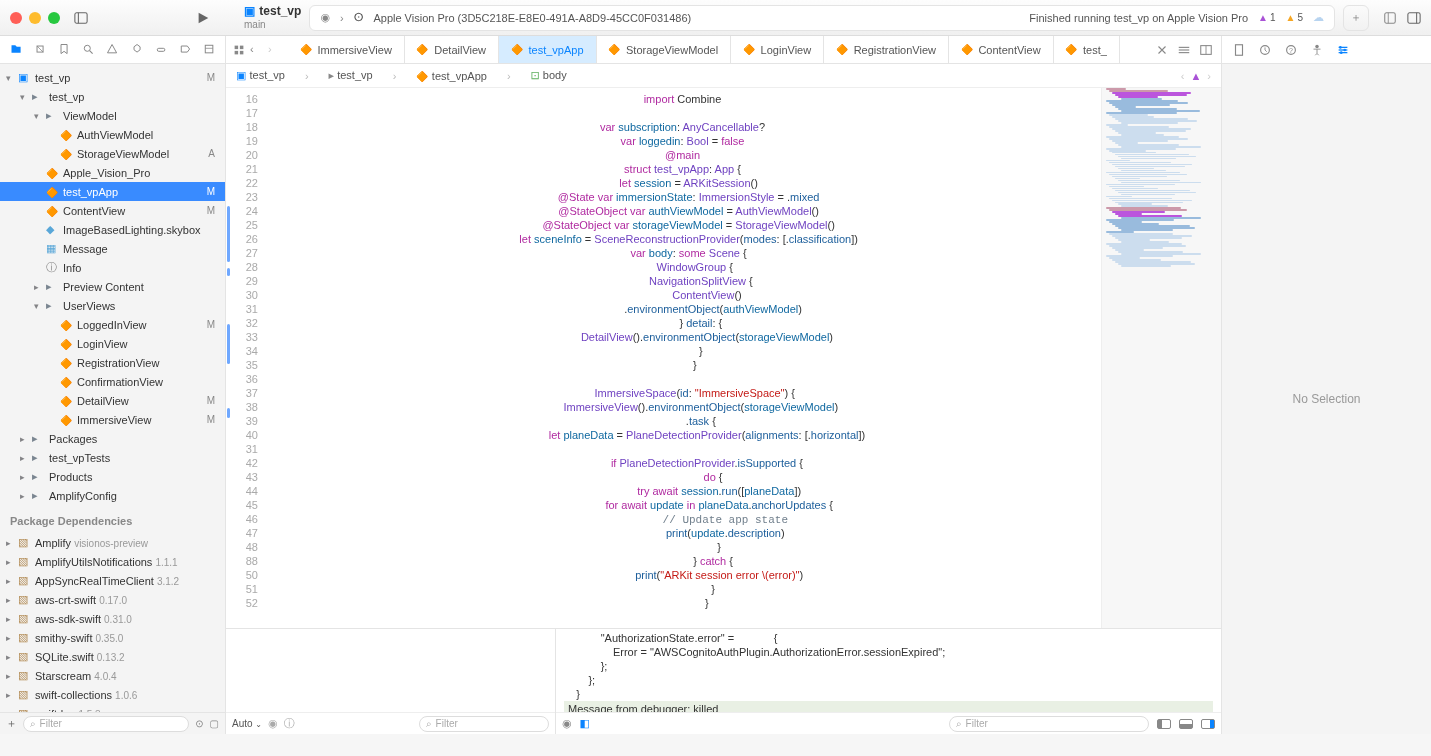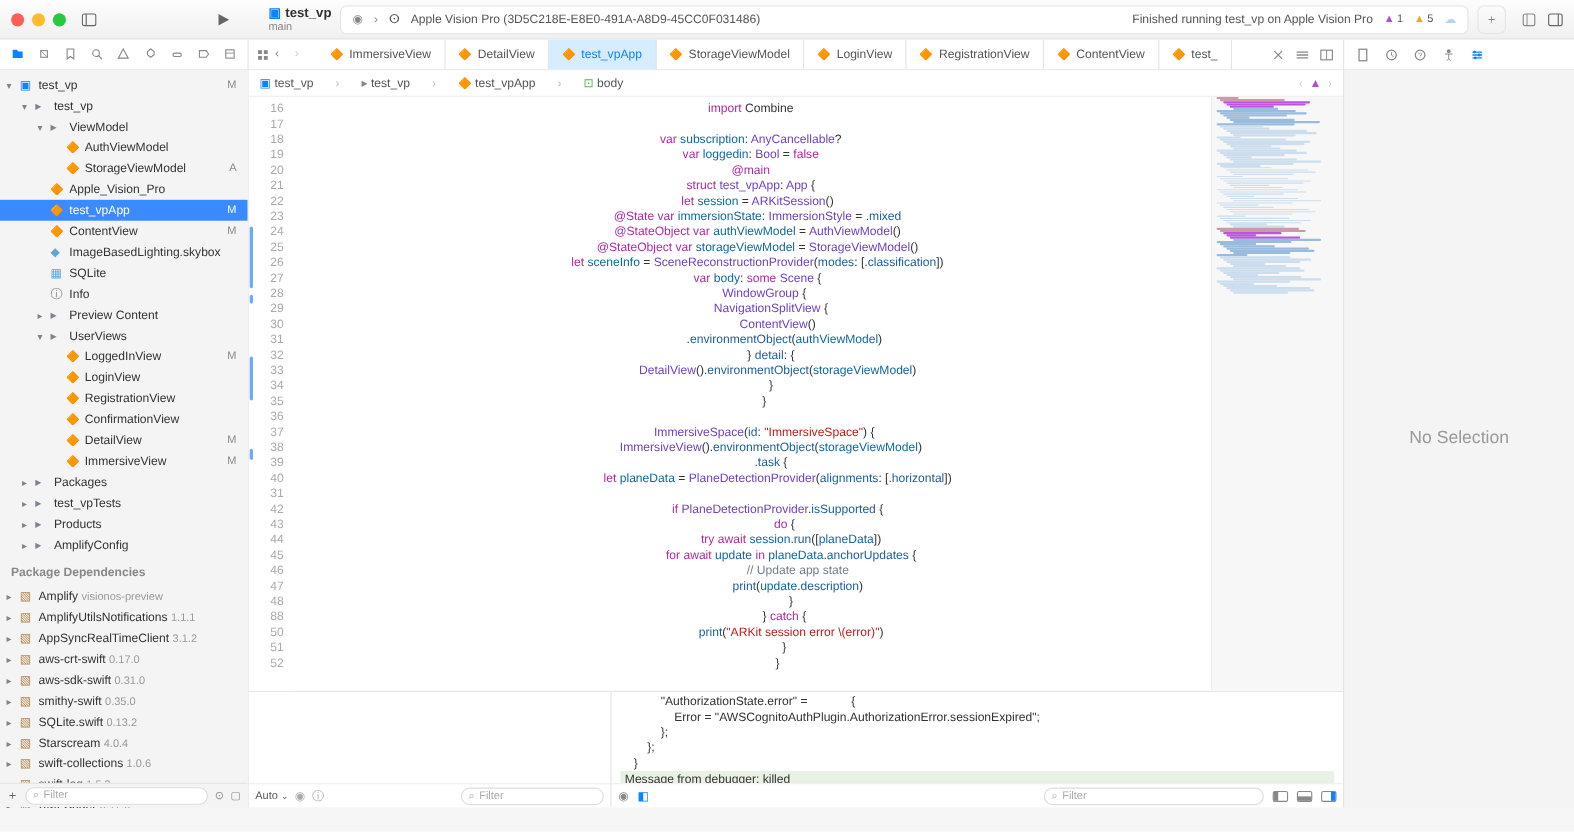--- a/index.html
+++ b/index.html
@@ -56,42 +56,42 @@
 .crumb .sep{color:#bbb;}
 .crumb-warn { position:absolute; right:10px; display:flex; gap:6px;}
 .editor-wrap { flex:1; display:flex; overflow:hidden; position:relative;}
 .gutter { width:38px; background:#fff; text-align:right; color:#aaa; font:11px/14px "SF Mono",Menlo,monospace; padding:4px 6px 4px 0; user-select:none;}
 .gutter div{height:14px;}
 .change-bar { position:absolute; left:0; top:0; width:4px;}
 .cb { position:absolute; left:1px; width:3px; background:#6fa8ff; border-radius:2px;}
 .code { flex:1; font:11px/14px "SF Mono",Menlo,monospace; padding:4px 2px; white-space:pre; overflow:hidden; position:relative;}
 .code .line{height:14px;text-align:center;}
 .hl { position:absolute; left:0; right:120px; height:14px; background:#e8f1ff; z-index:-1;}
-.k{color:#b02aa0;} .t{color:#6f42c1;} .id{color:#0f68a0;} .c1{color:#1c5e9b;} .s{color:#c41a16;} .cmt{color:#707f8c;} .at{color:#b02aa0;}
+.k{color:#b02aa0;} .t{color:#6f42c1;} .id{color:#0f68a0;} .c1{color:#1c5e9b;} .s{color:#c41a16;} .cmt{color:#707f8c;font-family:Liberation Mono, monospace;} .at{color:#b02aa0;}
 .minimap { width:120px; background:#f7f7f7; border-left:1px solid #eee;}
 .minimap .mline{height:1.6px; margin:0.4px 0 0.4px 4px; border-radius:1px;}
 .statusline { height:18px; border-top:1px solid #eee; display:flex; align-items:center; padding:0 8px; font-size:10px; color:#666; background:#fcfcfc;}
 .statusline .blue{width:10px;height:6px;background:#3b82f6;border-radius:2px;}
 .statusline .sp{flex:1;}
 
 .console-area { height:106px; border-top:1px solid #e4e4e4; display:flex;}
 .con-left { width:330px; border-right:1px solid #e4e4e4; display:flex; flex-direction:column;}
 .con-left-body{flex:1;}
 .con-left-foot{height:22px; border-top:1px solid #eee; display:flex; align-items:center; padding:0 6px; gap:6px;}
 .con-right { flex:1; display:flex; flex-direction:column;}
 .con-out { flex:1; font:11px/14px "SF Mono",Menlo,monospace; padding:2px 8px; color:#333; white-space:pre; overflow:hidden;}
 .con-msg { background:#e9f0e4; padding:1px 4px;}
 .con-foot { height:22px; border-top:1px solid #eee; display:flex; align-items:center; padding:0 6px; gap:8px;}
 .con-foot .sp{flex:1;}
 .panel-ico{width:14px;height:10px;border:1.2px solid #888;border-radius:2px;position:relative;}
 .panel-ico.l::before{content:"";position:absolute;left:0;top:0;bottom:0;width:4px;background:#888;}
 .panel-ico.r::before{content:"";position:absolute;right:0;top:0;bottom:0;width:4px;background:#0a84ff;}
 .panel-ico.b::before{content:"";position:absolute;left:0;right:0;bottom:0;height:4px;background:#888;}
 
-.inspector { width:210px; background:#f4f4f4; border-left:1px solid #e4e4e4; display:flex; align-items:center; justify-content:center; color:#999; font-size:16px;}
+.inspector { width:210px; background:#f4f4f4; border-left:1px solid #e4e4e4; display:flex; align-items:center; justify-content:center; color:#999; font-size:12px;}
 svg{display:block;}
 </style>
 </head>
 <body>
 
 <div class="toolbar">
   <div class="traffic">
     <div class="dot red"></div>
     <div class="dot yellow"></div>
     <div class="dot green"></div>
@@ -357,21 +357,21 @@
           <span class="badge">M</span>
         </div>
         <div class="trow" style="padding-left: 34px;">
           <span class="disc"></span>
           <span class="fico"><span style="color:#59a7d8">◆</span></span>
           <span class="tlabel">ImageBasedLighting.skybox</span>
         </div>
         <div class="trow" style="padding-left: 34px;">
           <span class="disc"></span>
           <span class="fico"><span style="color:#59a7d8">▦</span></span>
-          <span class="tlabel">SQLite</span>
+          <span class="tlabel">Message</span>
         </div>
         <div class="trow" style="padding-left: 34px;">
           <span class="disc"></span>
           <span class="fico"><span style="color:#888">ⓘ</span></span>
           <span class="tlabel">Info</span>
         </div>
         <div class="trow" style="padding-left: 34px;">
           <span class="disc">▸</span>
           <span class="fico"><span style="color:#7a8590">▸</span></span>
           <span class="tlabel">Preview Content</span>

